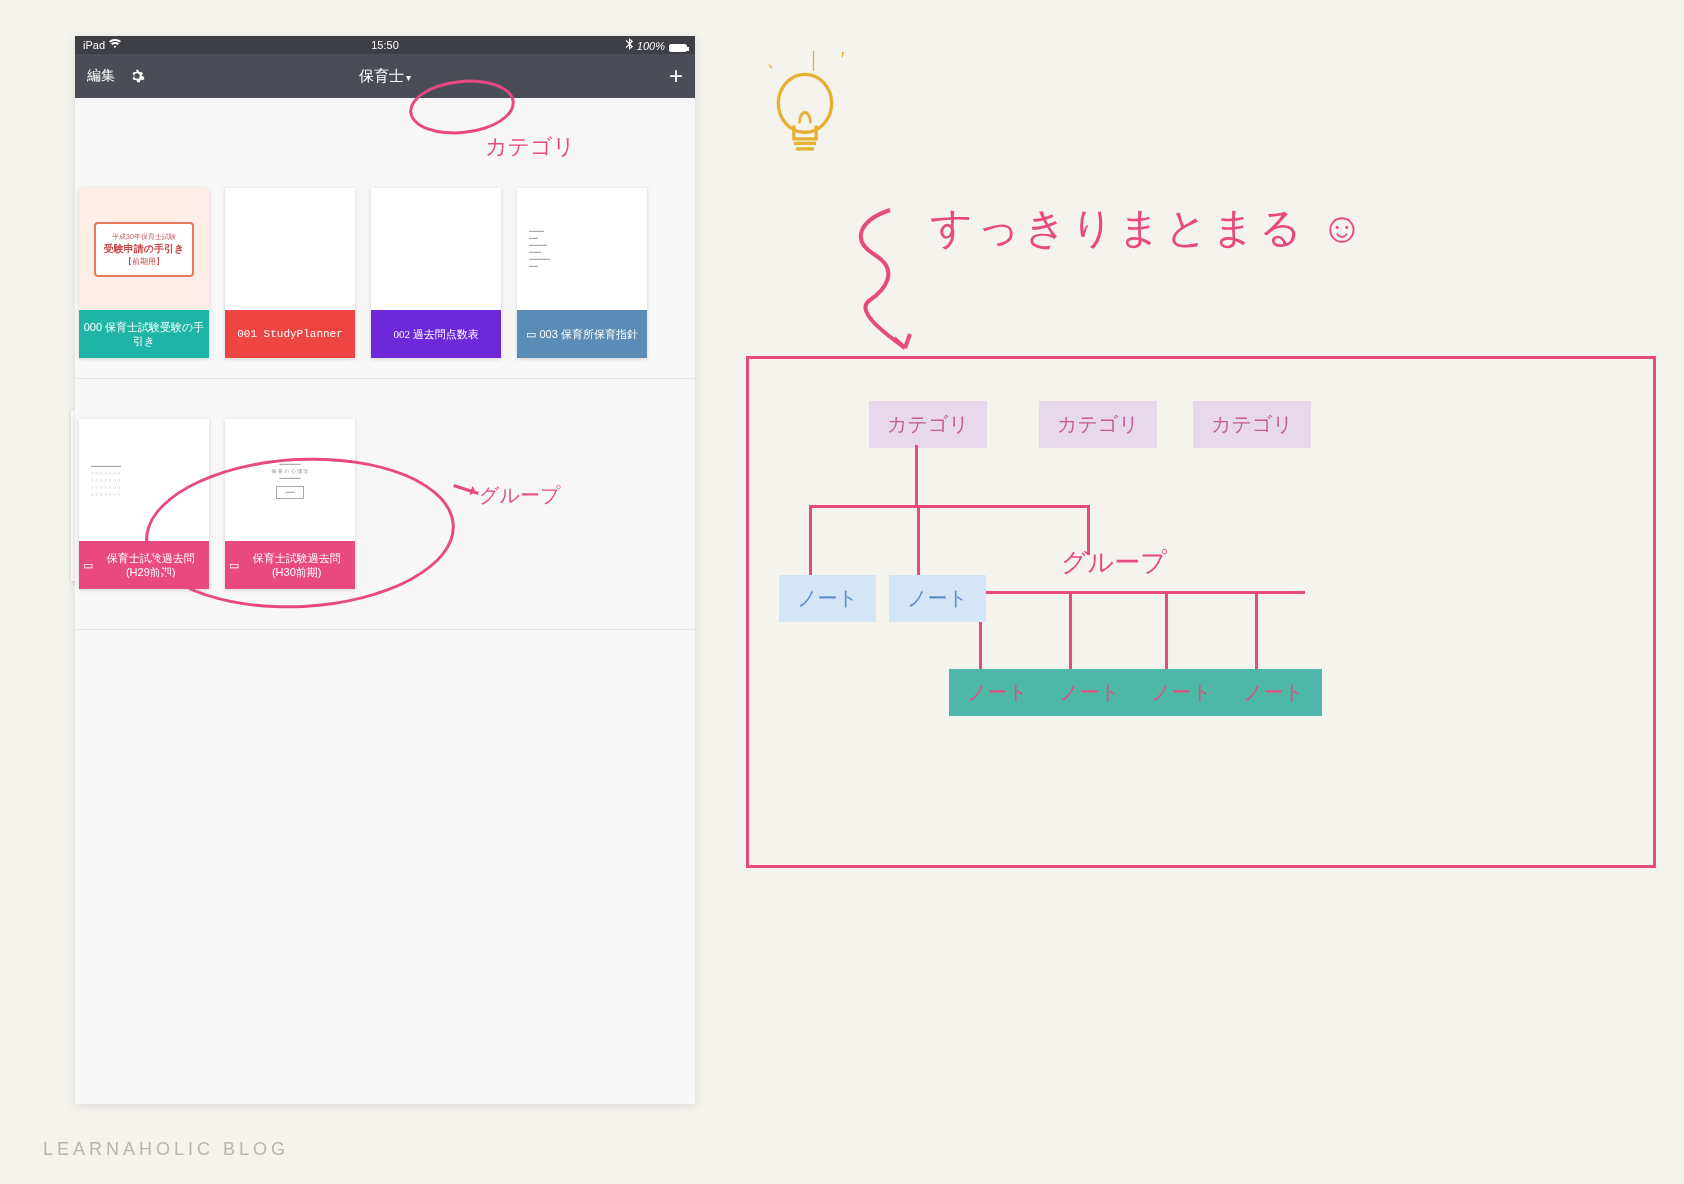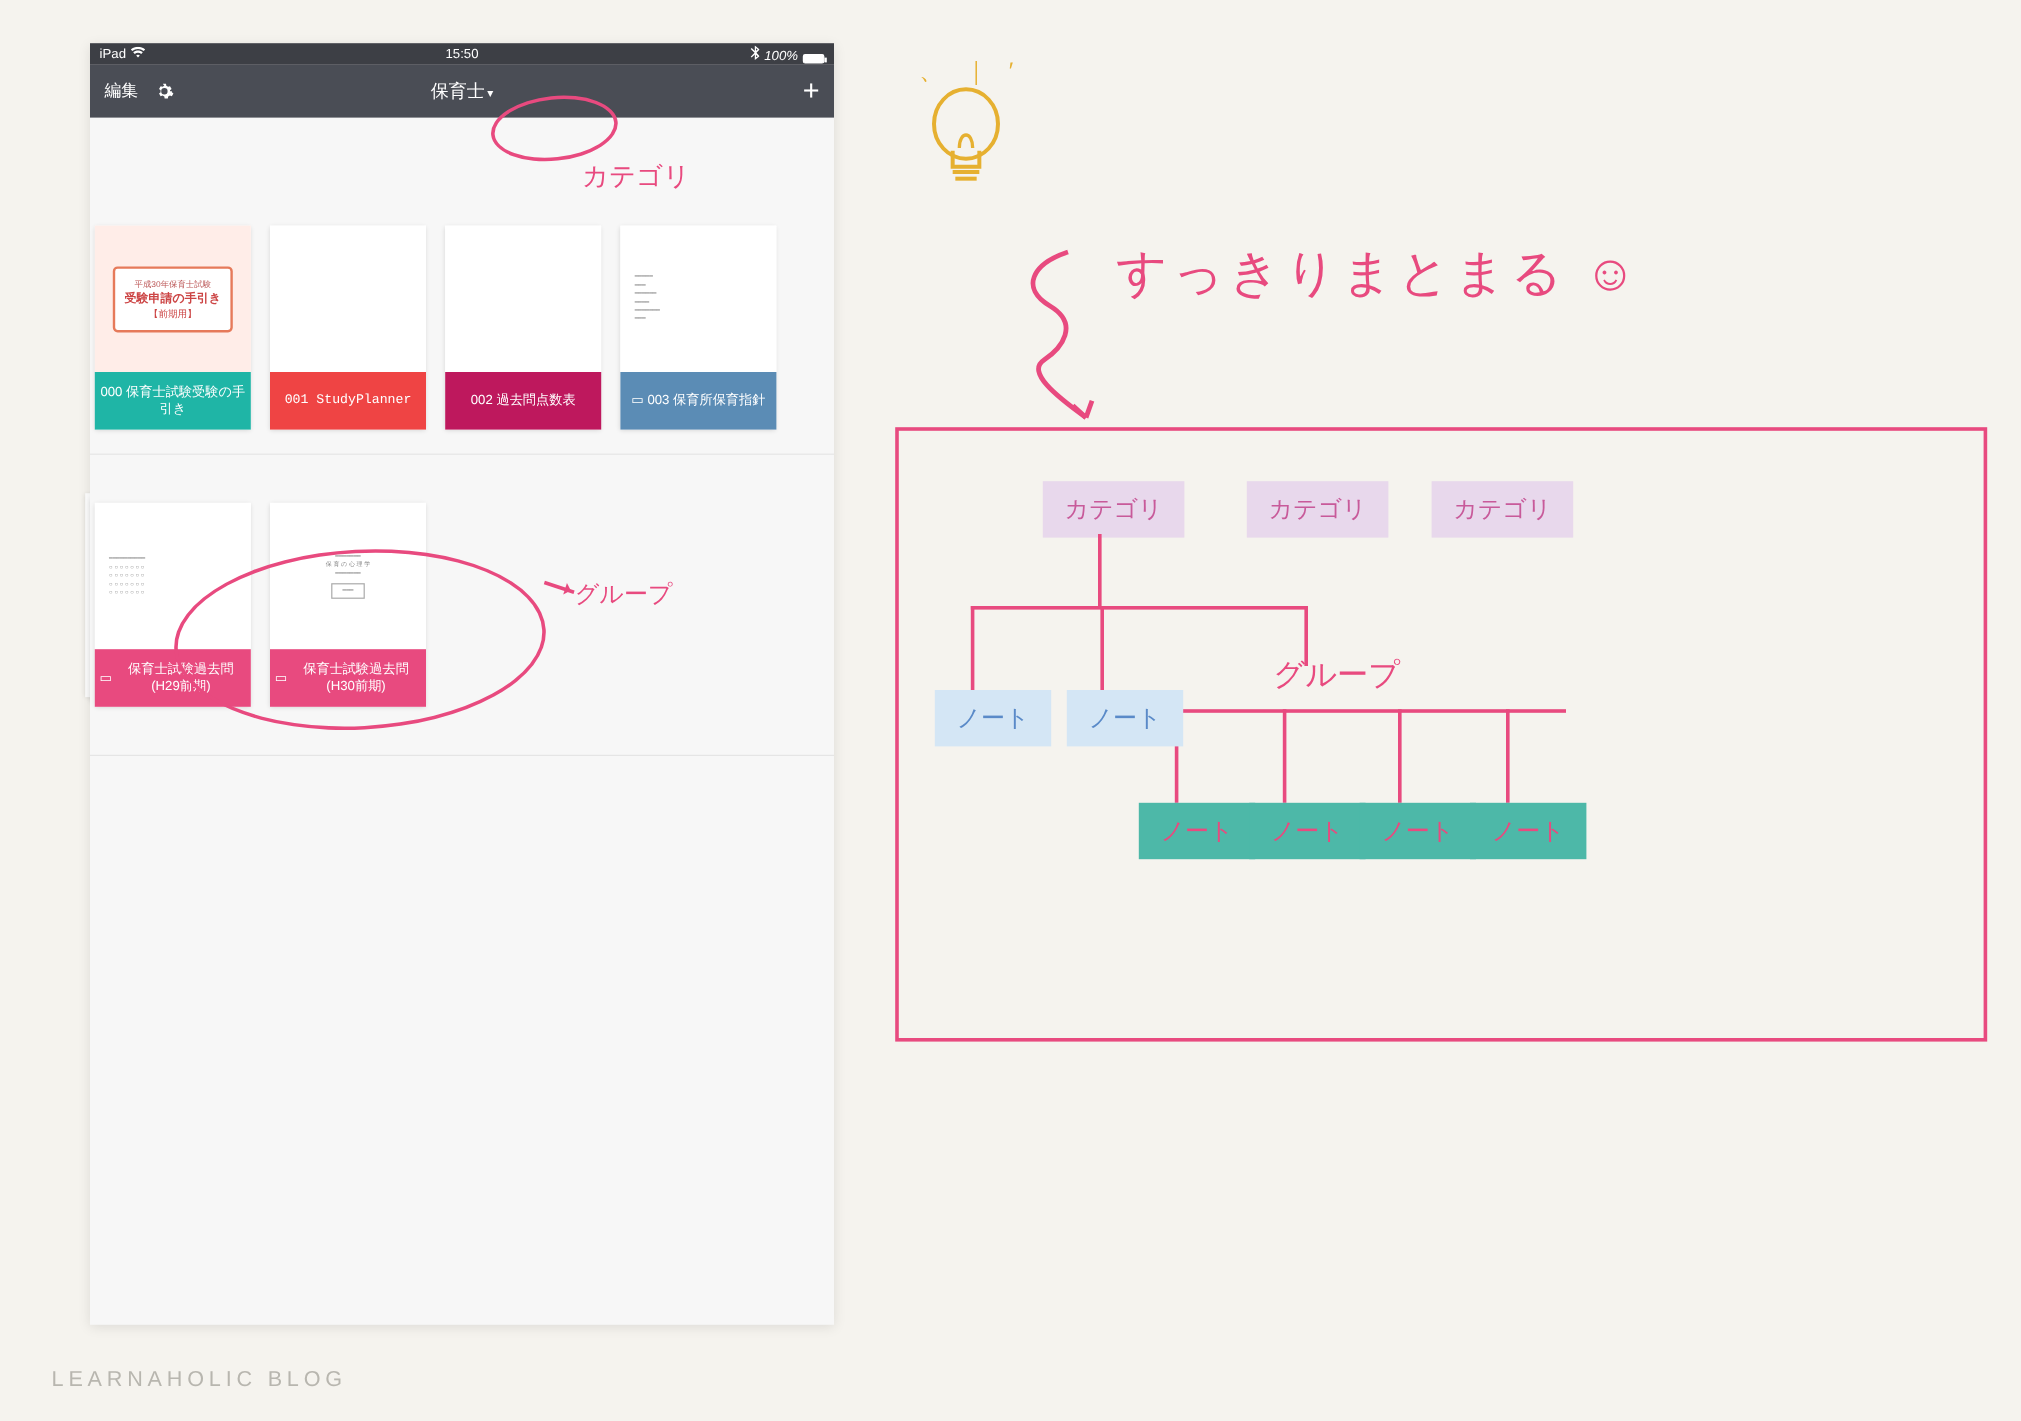--- a/index.html
+++ b/index.html
@@ -82,21 +82,21 @@
     font-size:11px;
     display:flex;
     align-items:center;
     justify-content:center;
     text-align:center;
     padding:4px;
     line-height:1.3;
   }
   .c-teal .label{background:#1fb5a6;} .c-teal .cover{background:#ffede8;}
   .c-orange .label{background:#ef4444;font-family:Liberation Mono, monospace;}
-  .c-mustard .label{background:#be185d;}
+  .c-mustard .label{background:#6d28d9;font-family:Liberation Serif, serif;}
   .c-blue .label{background:#5b8cb5;}
   .c-pink .label{background:#e84a7f;}
 
   .stack::before,.stack::after{
     content:"";position:absolute;left:-4px;top:-4px;width:100%;height:100%;background:#fff;box-shadow:0 1px 4px rgba(0,0,0,0.12);z-index:-1;
   }
   .stack::after{left:-8px;top:-8px;z-index:-2;}
 
   .cover-app {
     background:#fff;

